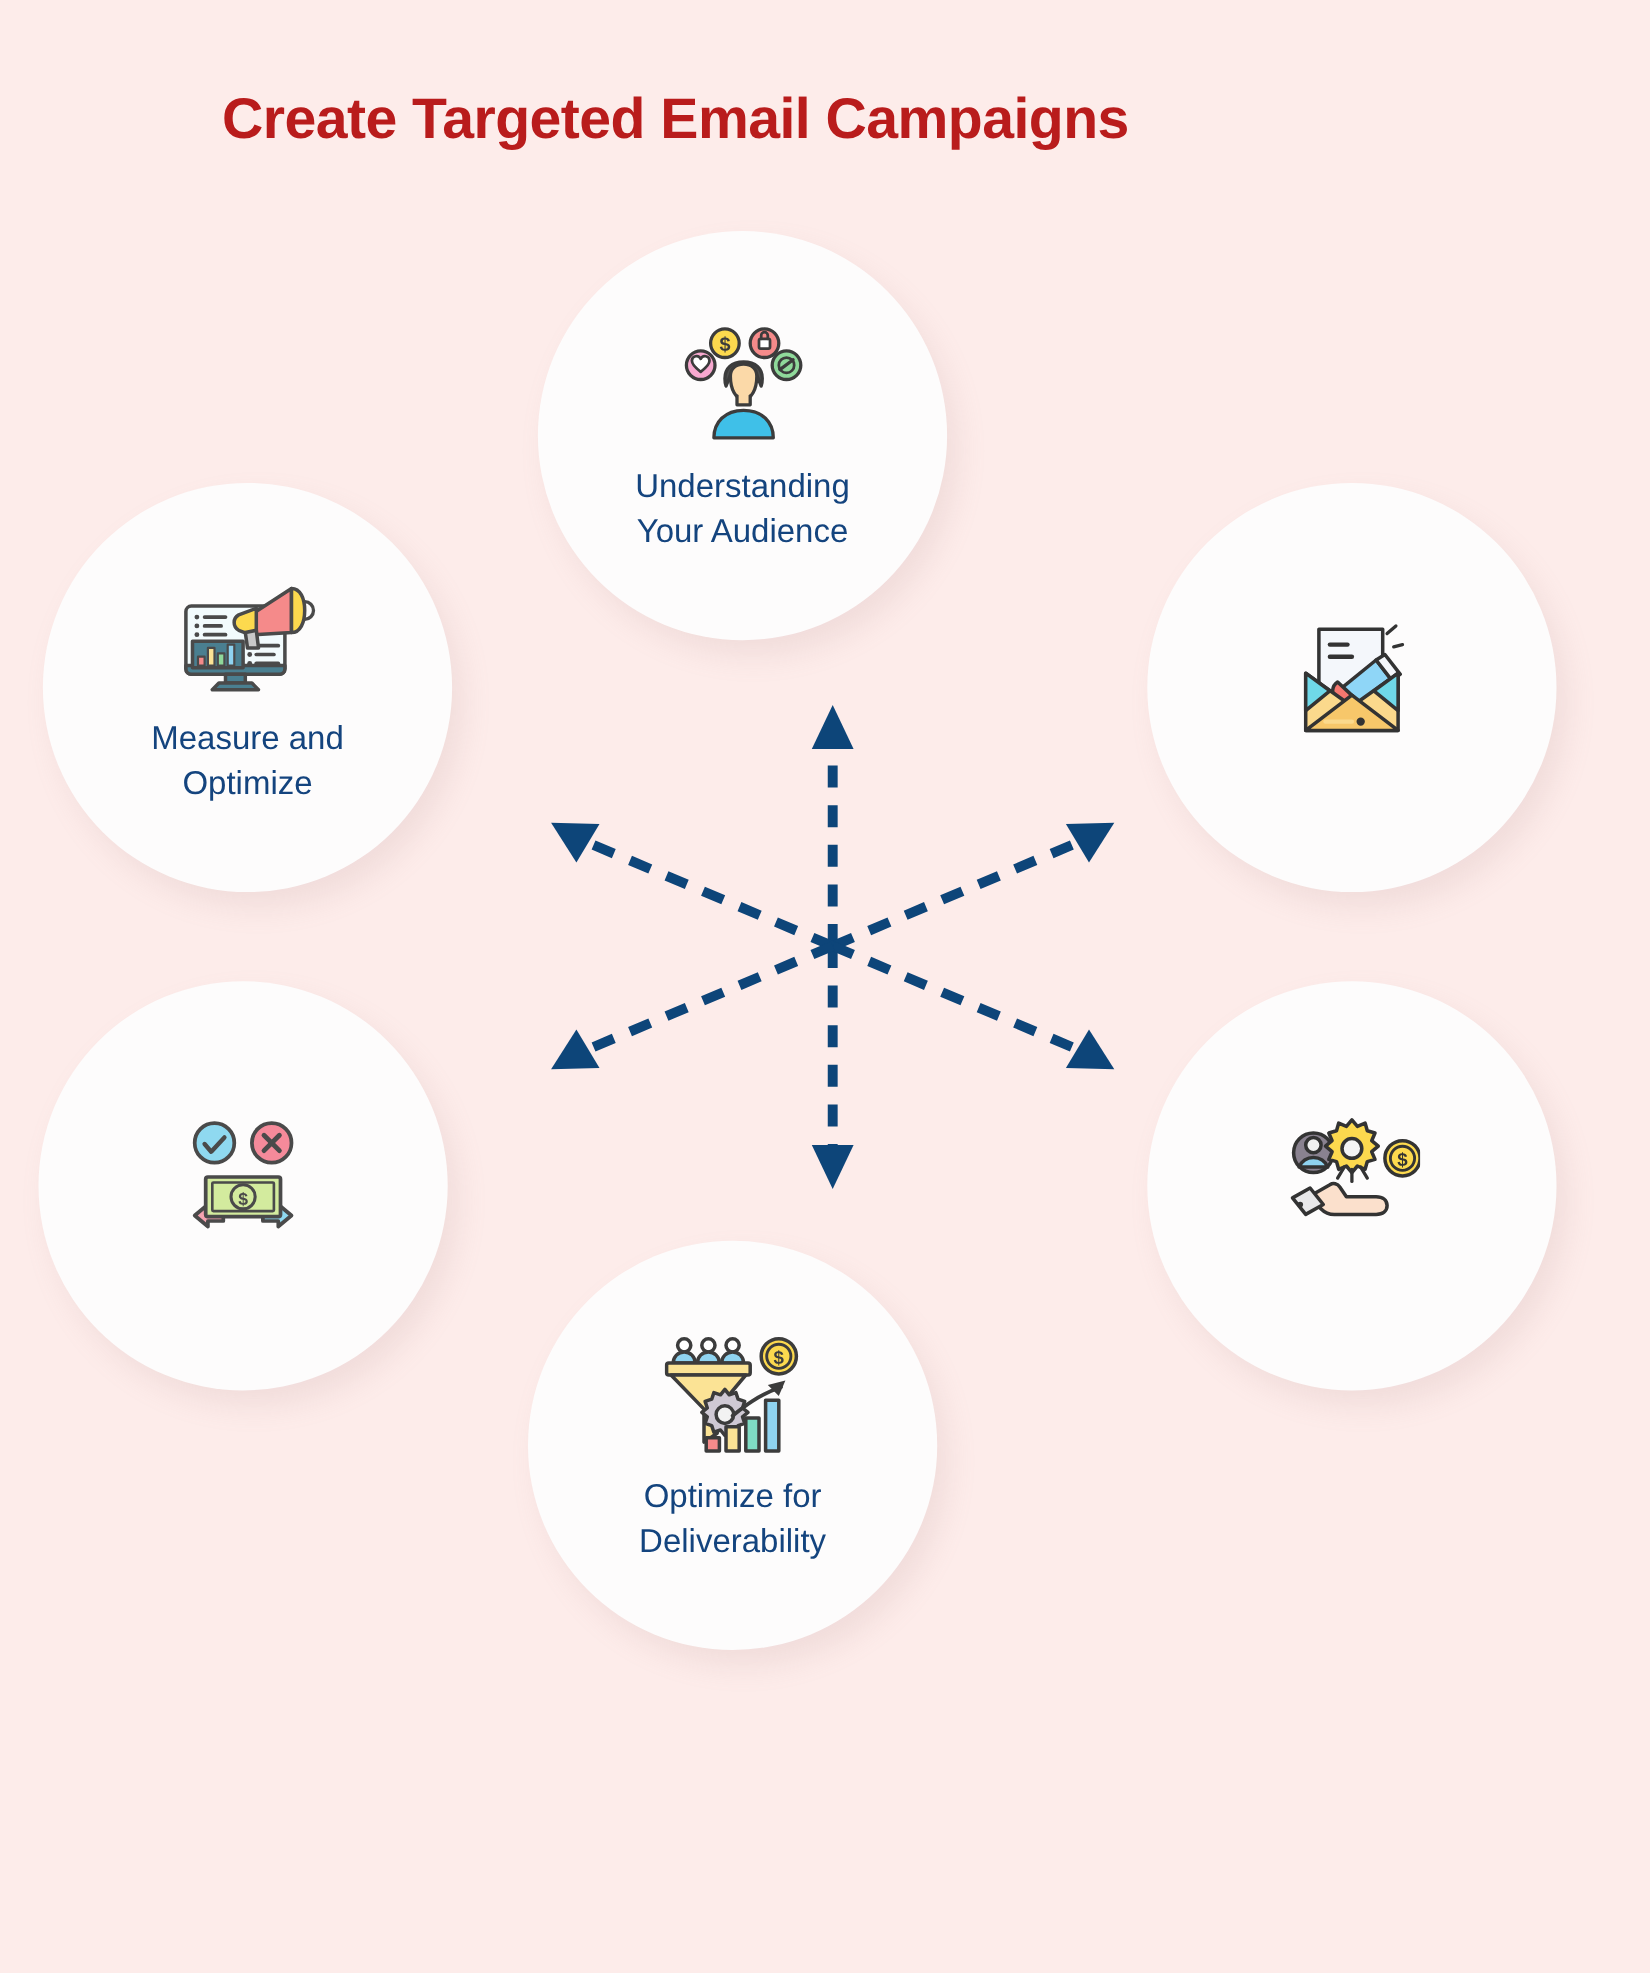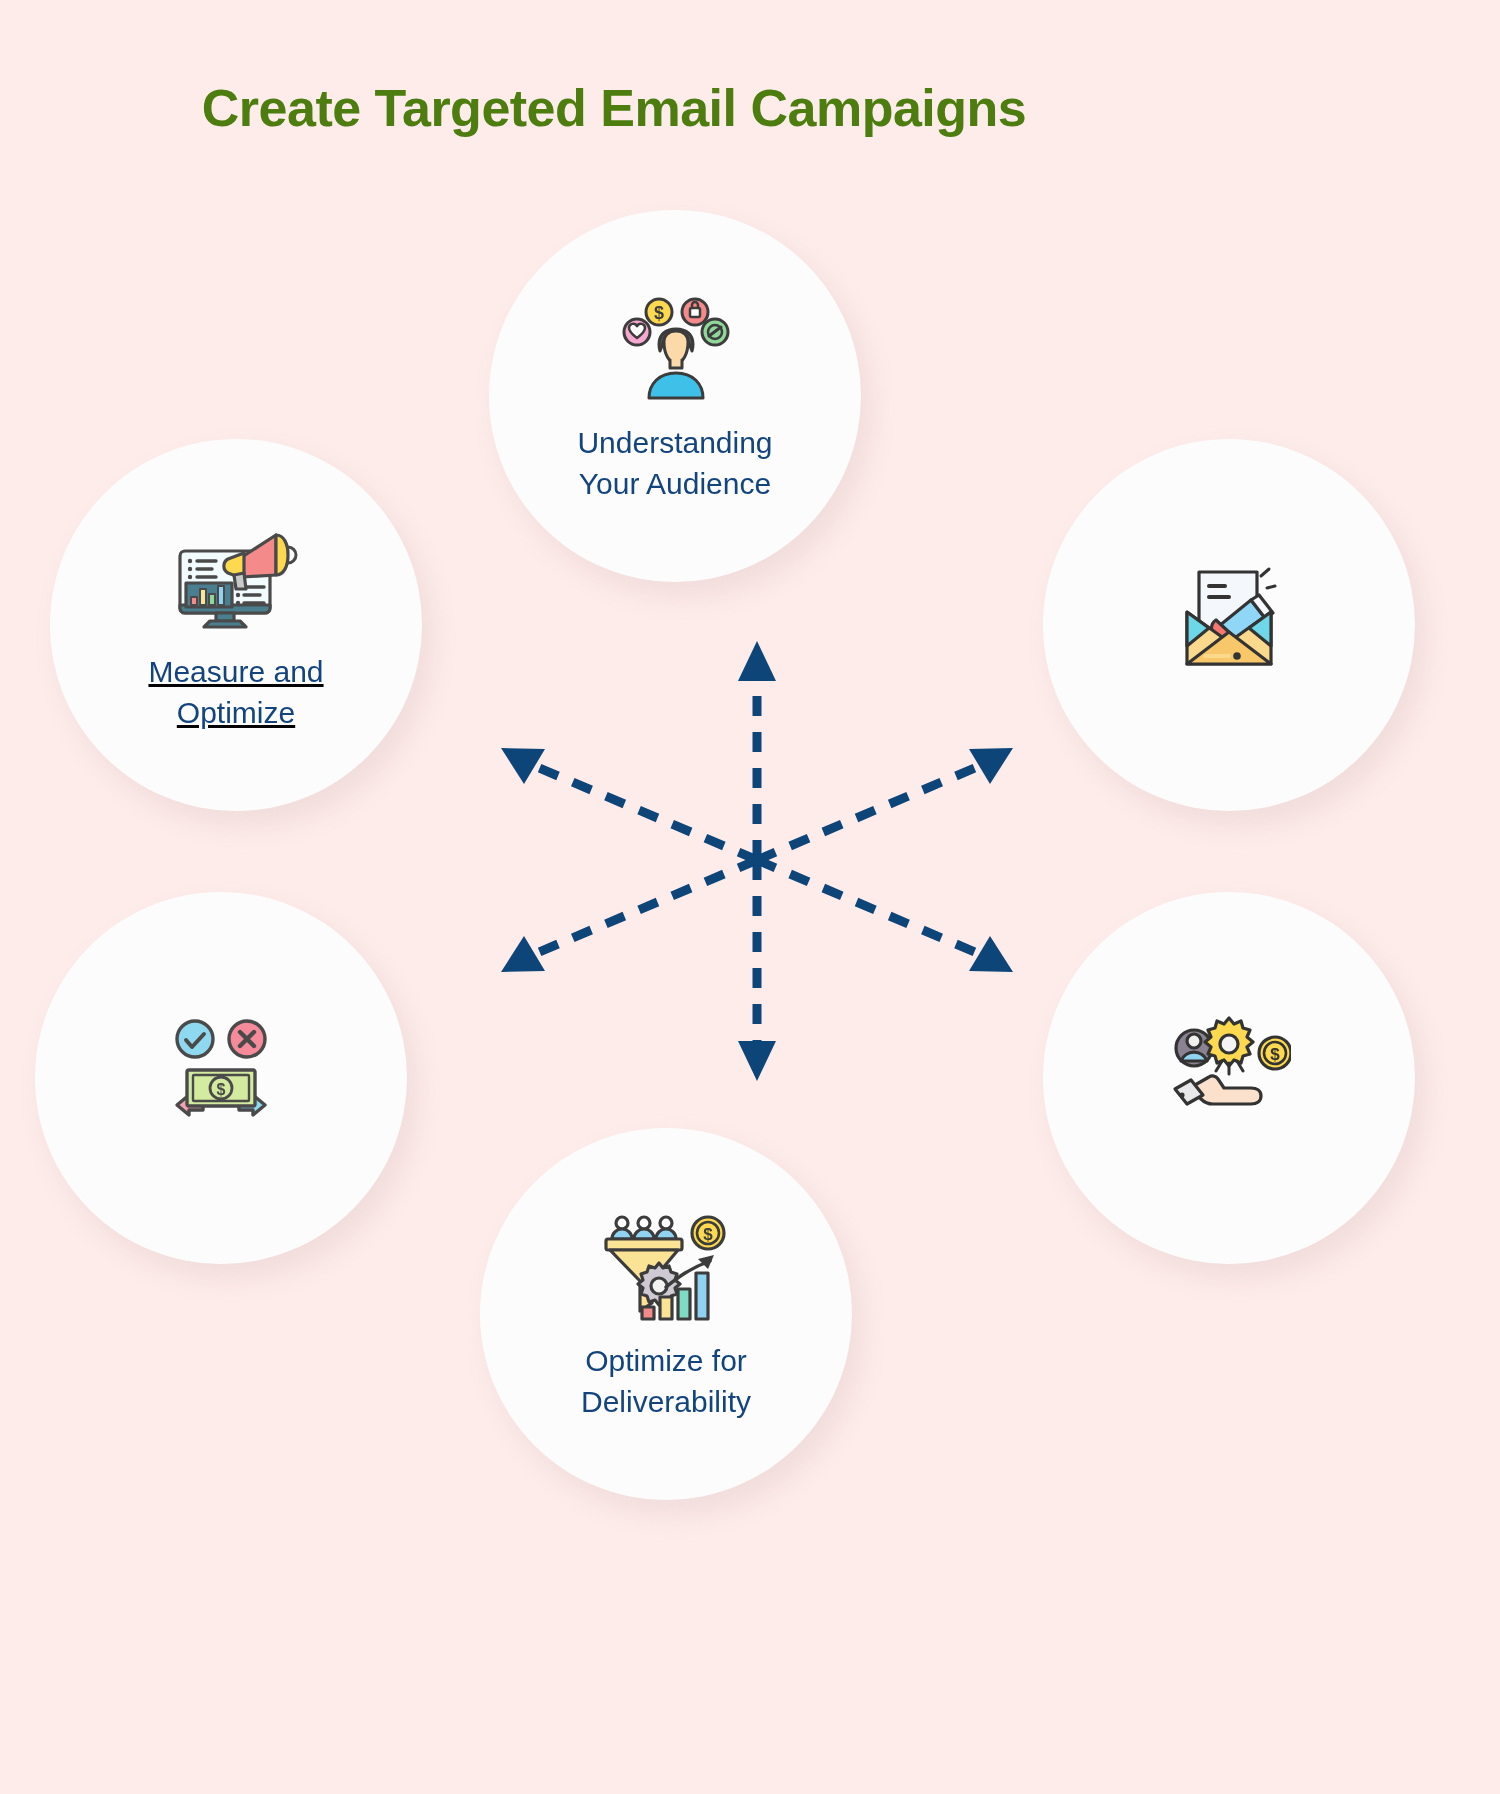--- a/index.html
+++ b/index.html
@@ -16,21 +16,21 @@
   }
 
   #page-title {
     position: absolute;
     top: 78px;
     left: 0;
     width: 1228px;
     text-align: center;
     font-size: 52px;
     font-weight: bold;
-    color: #4d7c0f;
+    color: #b91c1c;
     letter-spacing: -0.5px;
   }
 
   
   .node {
     position: absolute;
     border-radius: 50%;
     background: #fdfcfc;
     box-shadow: 10px 14px 26px rgba(180, 140, 140, 0.16);
     display: flex;
@@ -55,21 +55,21 @@
     padding: 0 34px;
     white-space: pre-line;
   }
 
   
   #node-audience      { left: 489px;  top: 210px;  width: 372px; height: 372px; }
   #node-content       { left: 1043px; top: 439px;  width: 372px; height: 372px; }
   #node-design        { left: 1043px; top: 892px;  width: 372px; height: 372px; }
   #node-deliver       { left: 480px;  top: 1128px; width: 372px; height: 372px; }
   #node-cta           { left: 35px;   top: 892px;  width: 372px; height: 372px; }
-  #node-measure       { left: 50px;   top: 439px;  width: 372px; height: 372px; text-decoration: underline; }
+  #node-measure       { left: 39px;   top: 439px;  width: 372px; height: 372px; }
 
   #node-audience .node-label  { padding-top: 0; }
   #node-design .icon-wrap     { margin-bottom: 26px; }
 
   
   #center-arrows {
     position: absolute;
     left: 457px;
     top: 625px;
     width: 600px;

